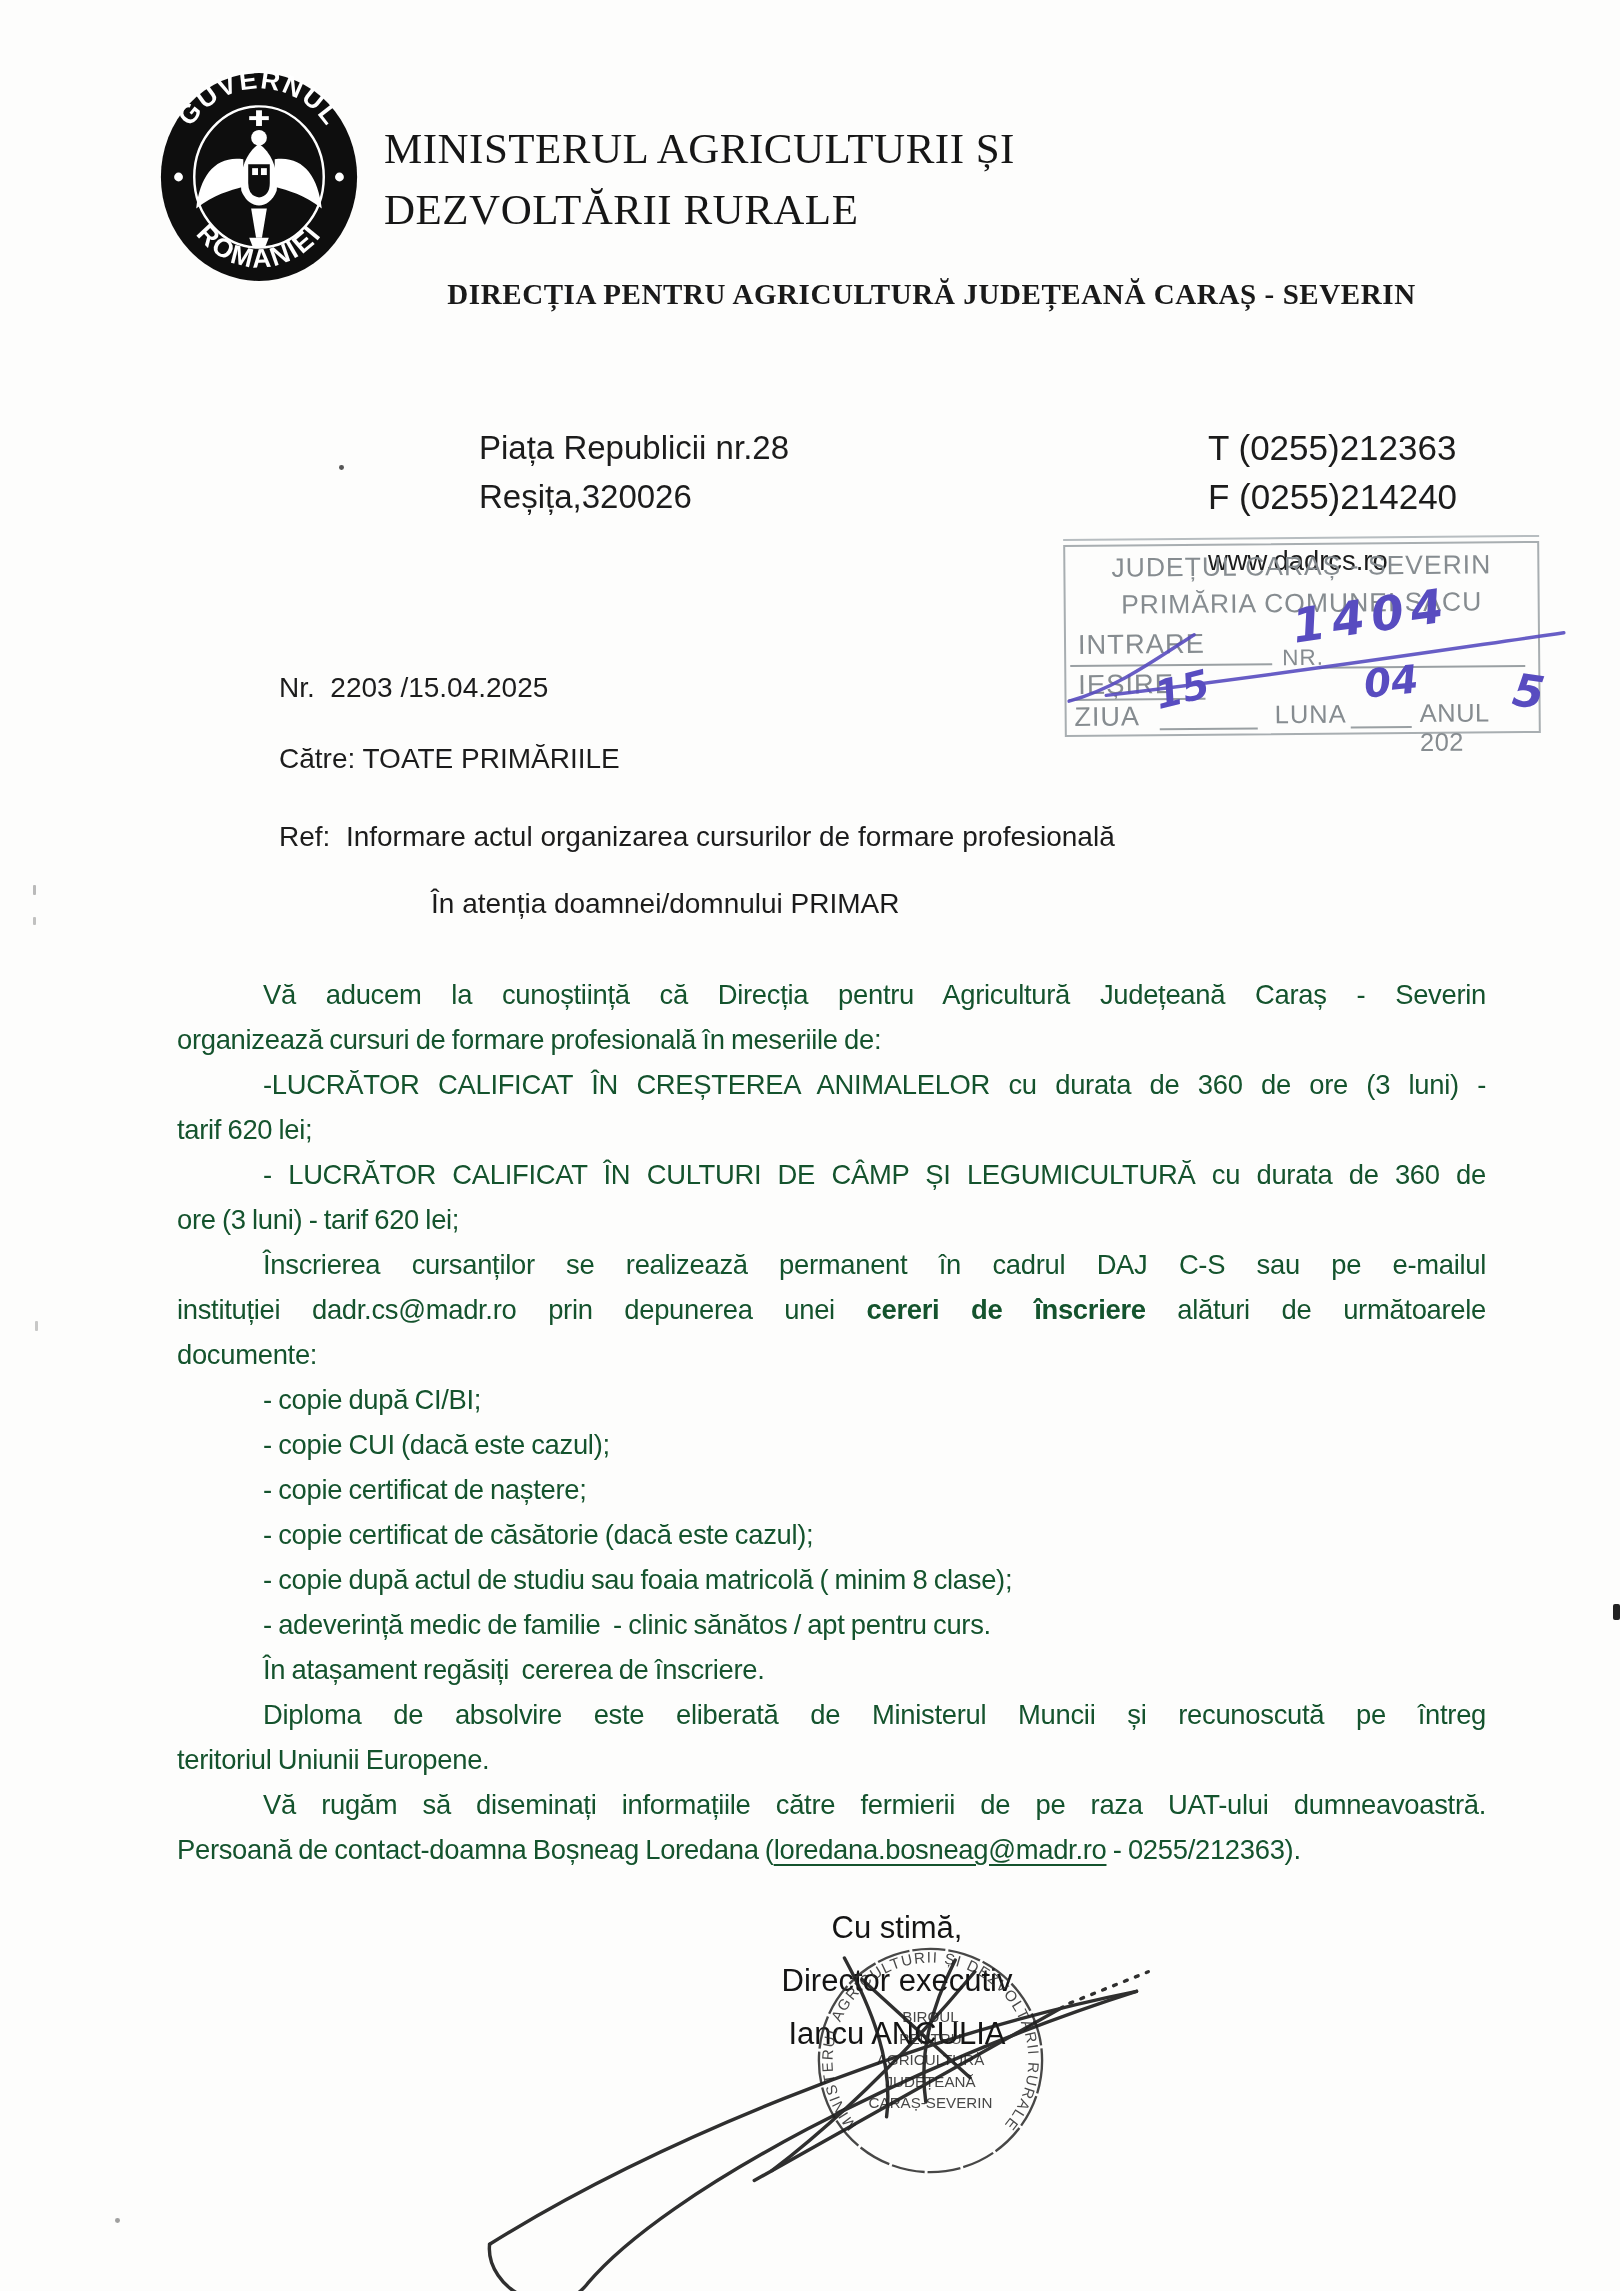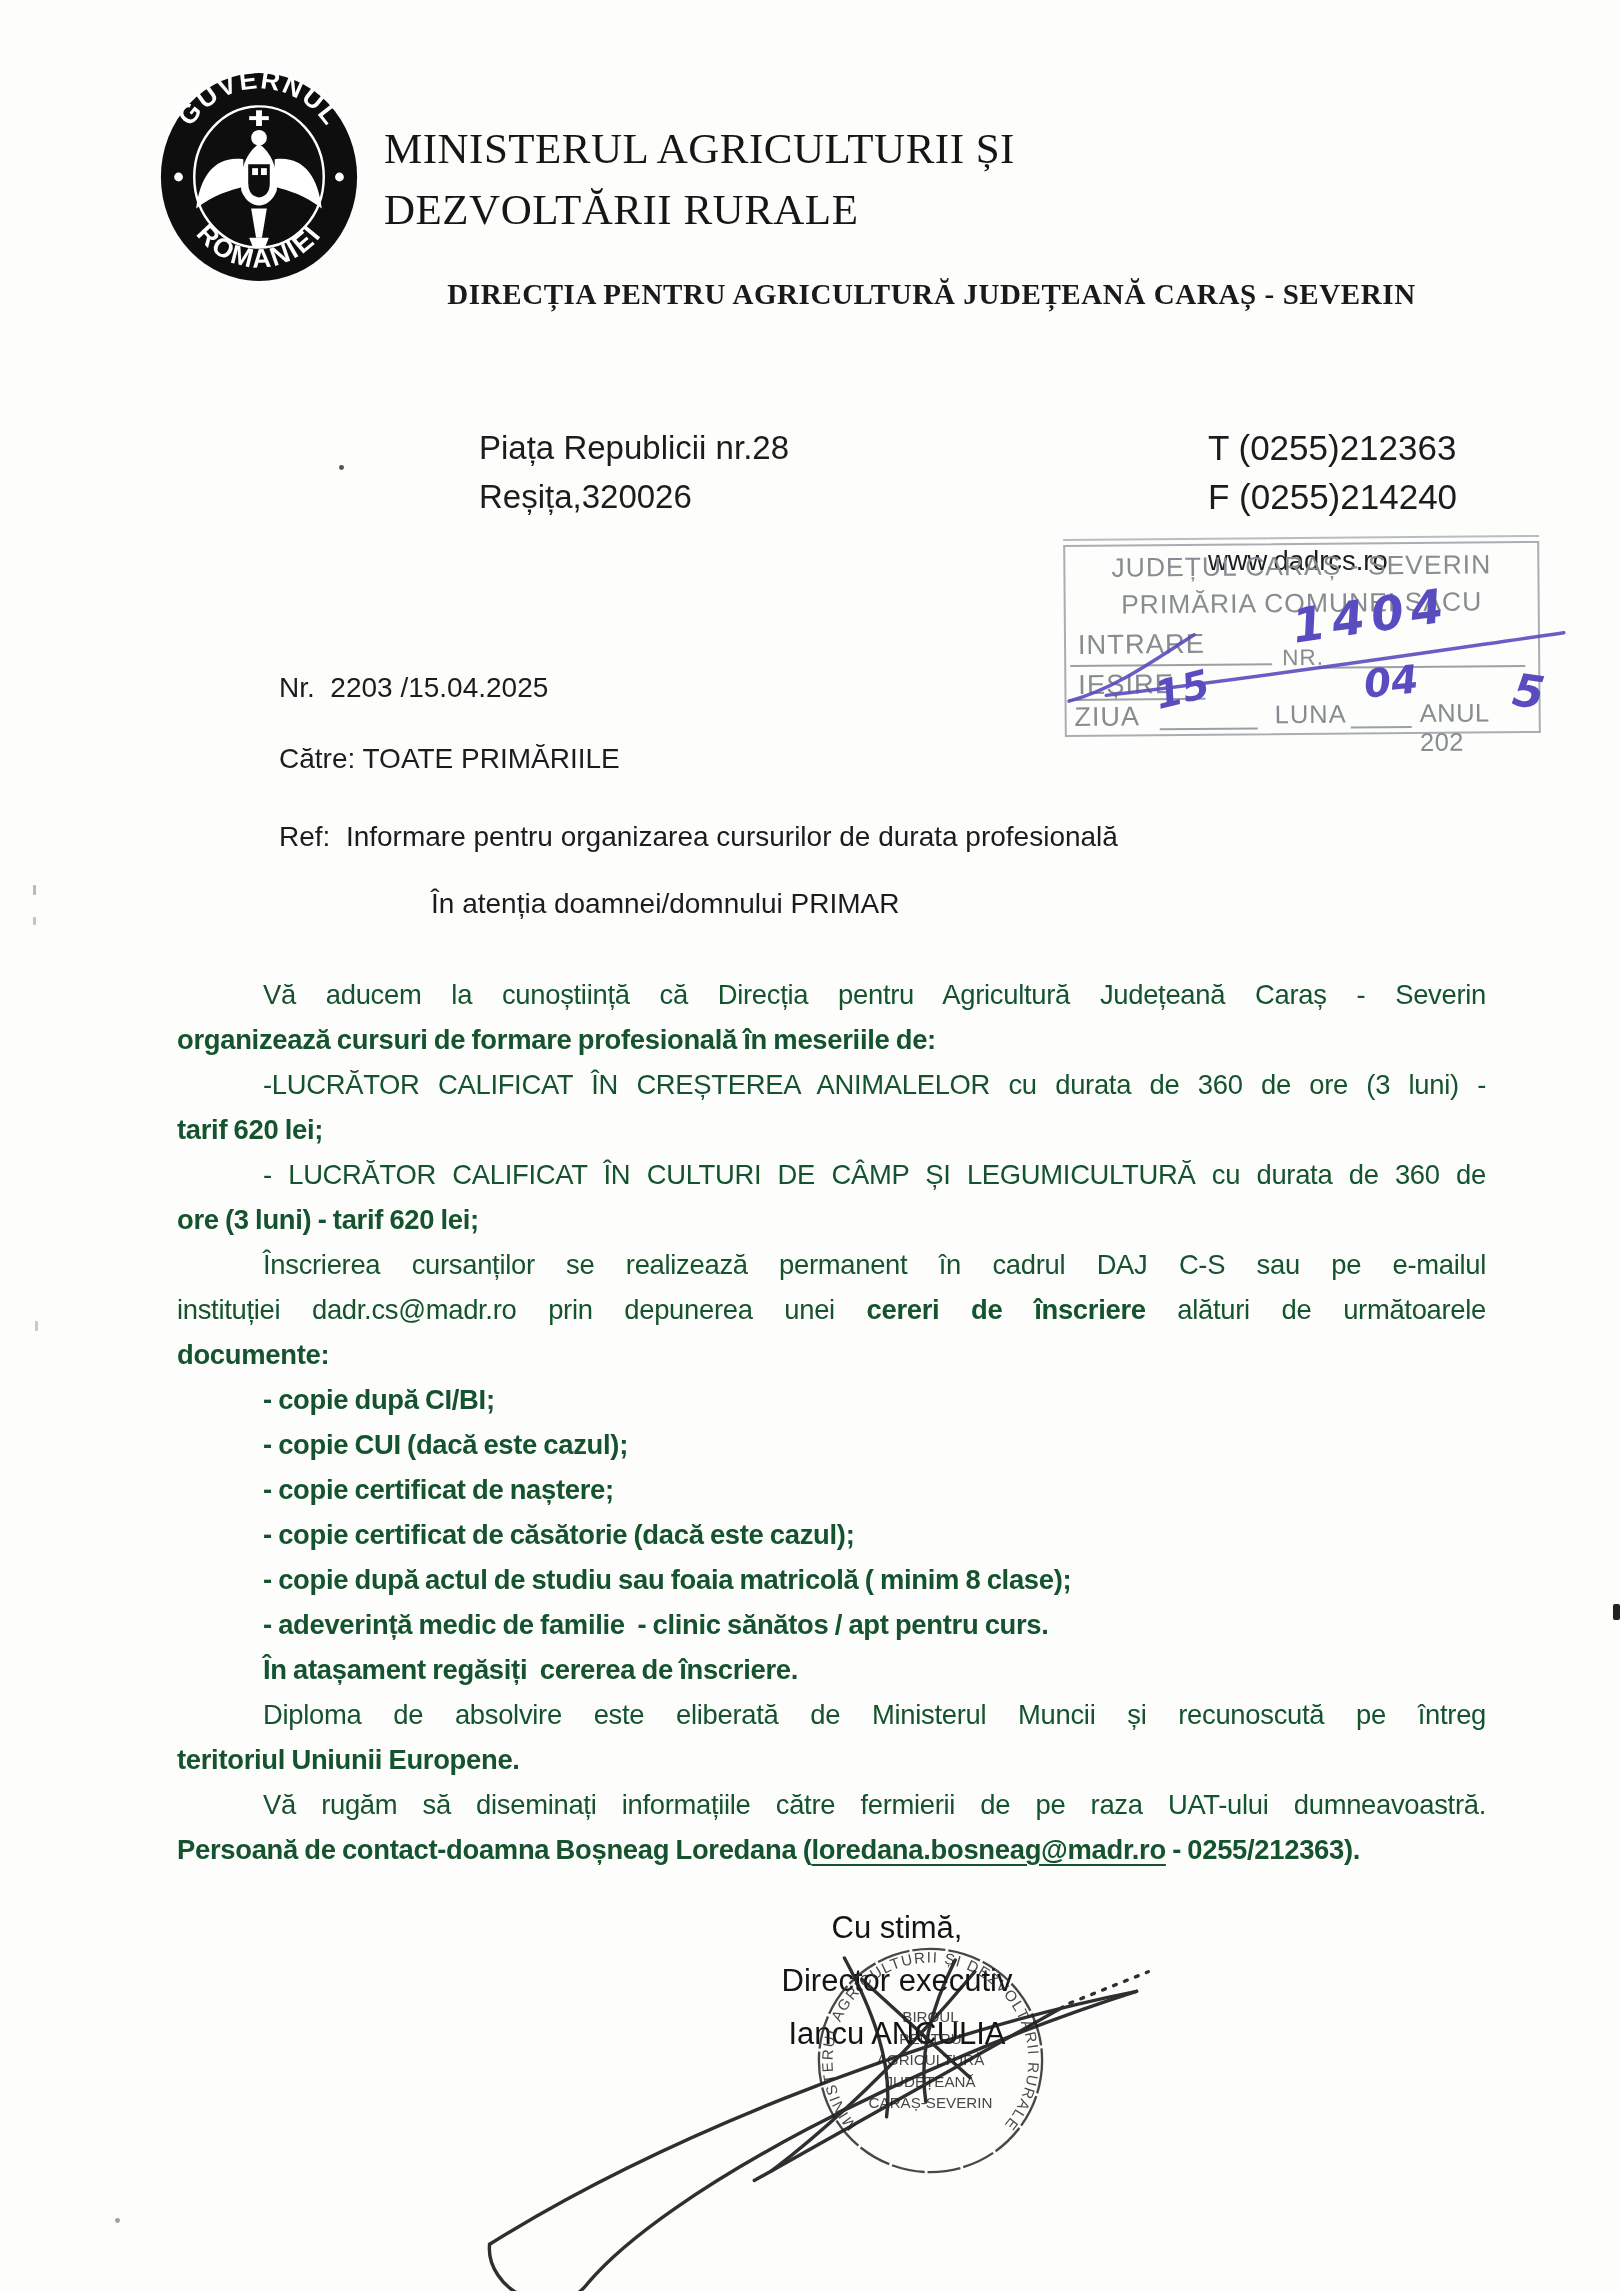--- a/index.html
+++ b/index.html
@@ -21,21 +21,21 @@
   .rstamp .c{position:absolute;left:0;right:0;text-align:center;font-size:26.5px;}
   .rs-rule{position:absolute;height:2px;background:#9aa0a3;}
   .hand{color:#584cc0;font-style:italic;font-weight:bold;font-family:"DejaVu Sans",sans-serif;}
   
   .meta{font-size:28px;white-space:pre-wrap;}
   
   #letter-body{left:177px;top:972px;width:1309px;}
   .bline{font-size:27.4px;line-height:45px;letter-spacing:-0.3px;word-spacing:-1px;color:#14532d;}
   .bline.ind{padding-left:86px;}
   .bline.j{text-align:justify;text-align-last:justify;}
-  .bline:not(.j){white-space:pre-wrap;font-weight:bold;}
+  .bline:not(.j){white-space:pre-wrap;}
   .bline b{font-weight:bold;margin-top:10px;}
   .bline u{text-decoration:underline;text-underline-offset:4.9px;}
   
   .closing{left:701px;top:1901px;width:392px;text-align:center;font-size:31px;line-height:53px;color:#141414;}
   
   .speck{position:absolute;background:#777;border-radius:50%;}
   svg text{font-family:"Liberation Sans",sans-serif;}
 </style>
 </head>
 <body>
@@ -112,21 +112,21 @@
   <div class="abs hand" style="left:1513px;top:665px;font-size:45px;transform:rotate(8deg);">5</div>
   <svg class="abs" style="left:1039px;top:578px" width="549" height="176" viewBox="1060 590 560 180">
     <g stroke="#584cc0" stroke-width="3.5" fill="none" stroke-linecap="round" opacity=".9">
       <path d="M 1090 716 C 1140 702 1180 672 1218 648"></path>
       <path d="M 1128 710 C 1300 690 1470 664 1596 646"></path>
     </g>
   </svg>
 
   <div class="abs meta" style="left:279px;top:672px">Nr.  2203 /15.04.2025</div>
   <div class="abs meta" style="left:279px;top:743px">Către: TOATE PRIMĂRIILE</div>
-  <div class="abs meta" style="left:279px;top:821px">Ref:  Informare pentru organizarea cursurilor de durata profesională</div>
+  <div class="abs meta" style="left:279px;top:821px">Ref:  Informare actul organizarea cursurilor de formare profesională</div>
   <div class="abs meta" style="left:431px;top:888px">În atenția doamnei/domnului PRIMAR</div>
 
   <div class="abs" id="letter-body">
       <div class="bline j ind">Vă aducem la cunoștiință că Direcția pentru Agricultură Județeană Caraș - Severin</div>
       <div class="bline">organizează cursuri de formare profesională în meseriile de:</div>
       <div class="bline j ind">-LUCRĂTOR CALIFICAT ÎN CREȘTEREA ANIMALELOR cu durata de 360 de ore (3 luni) -</div>
       <div class="bline">tarif 620 lei;</div>
       <div class="bline j ind">- LUCRĂTOR CALIFICAT ÎN CULTURI DE CÂMP ȘI LEGUMICULTURĂ cu durata de 360 de</div>
       <div class="bline">ore (3 luni) - tarif 620 lei;</div>
       <div class="bline j ind">Înscrierea cursanților se realizează permanent în cadrul DAJ C-S sau pe e-mailul</div>

